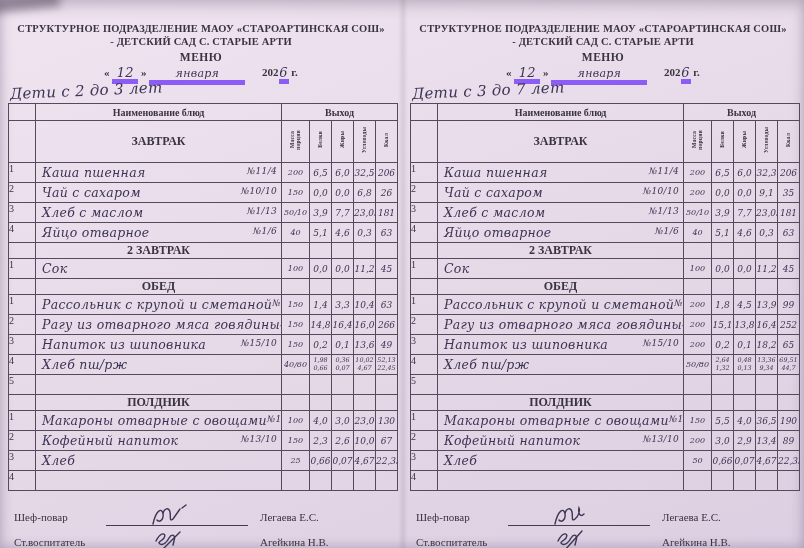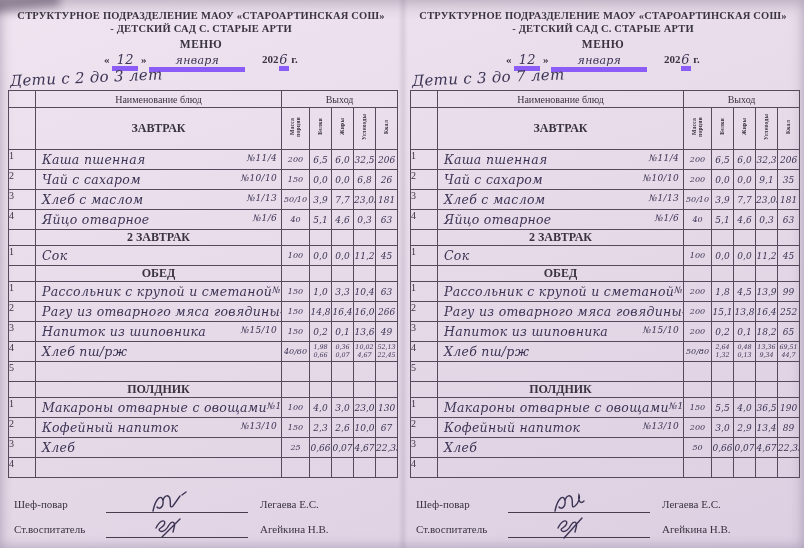--- a/index.html
+++ b/index.html
@@ -10,40 +10,40 @@
     color:#3a3340;
   }
   
   .vignette{position:absolute;inset:0;pointer-events:none;
     box-shadow:inset 0 6px 14px rgba(90,75,100,.28), inset 0 -4px 10px rgba(90,80,120,.18);}
   .corner-shadow{position:absolute;top:-6px;left:-10px;width:70px;height:16px;
     background:rgba(90,76,98,.55);filter:blur(4px);transform:rotate(-6deg);}
   .crease{position:absolute;left:398px;top:0;width:10px;height:548px;
     background:linear-gradient(90deg,rgba(120,100,130,0),rgba(120,100,130,.16),rgba(120,100,130,0));}
 
-  .page{position:absolute;top:0;width:402px;height:388px;}
+  .page{position:absolute;top:13px;width:402px;height:388px;}
   #page-left{left:0;}
   #page-right{left:402px;}
 
   .org{font-weight:bold;font-size:10.5px;text-align:center;line-height:13px;letter-spacing:.2px;}
   .org1{margin-top:9px;}
   .doc-title{font-weight:bold;font-size:11.5px;text-align:center;margin-top:3px;letter-spacing:.5px;}
   .date-line{text-align:center;font-size:11px;font-weight:bold;margin-top:3px;height:17px;}
   .pr{font-weight:bold;}
   .hw{font-family:"DejaVu Serif",serif;font-style:italic;font-weight:normal;color:#3b3454;letter-spacing:.3px;}
   .u{border-bottom:5px solid #8b5cf6;display:inline-block;line-height:12px;}
   .date-day{min-width:26px;text-align:center;font-size:13px;transform:translateY(1px);}
   .date-month{min-width:96px;text-align:center;font-size:11px;margin-right:14px;transform:translateY(1px);}
   .date-year-digit{min-width:10px;text-align:center;font-size:13px;transform:translateY(1px);}
   .age-group{font-size:15px;margin:2px 0 0 10px;transform:rotate(-2.5deg);transform-origin:left;height:18px;}
 
   table.menu-table{border-collapse:collapse;table-layout:fixed;margin-left:8px;width:389px;}
   table.menu-table td{border:1px solid #55495c;padding:0;overflow:hidden;}
   tr.h1{height:17px;}
-  tr.h1 td{font-weight:normal;font-size:10px;text-align:center;}
+  tr.h1 td{font-weight:bold;font-size:10px;text-align:center;}
   tr.h2{height:42px;}
   td.sec-title,tr.h2 td.st{font-weight:bold;font-size:12px;text-align:center;vertical-align:middle;}
   td.vl{text-align:center;vertical-align:middle;}
   .vt{writing-mode:vertical-rl;transform:rotate(180deg);font-weight:bold;
       font-size:5.6px;line-height:1.15;white-space:pre-line;letter-spacing:.2px;display:inline-block;}
   tr.row{height:20px;}
   tr.sec{height:14px;}
   td.n{font-size:10px;vertical-align:top;padding:1px 0 0 4px;}
   td.d{vertical-align:middle;margin-top:14px;}
   .dcell{display:flex;justify-content:space-between;align-items:center;padding:0 4px 0 6px;}
@@ -201,21 +201,21 @@
         </tr>
         <tr class="row">
           <td class="n">1</td>
           <td class="d">
             <div class="dcell">
               <span class="hw dish">Рассольник с крупой и сметаной</span>
               <span class="hw ref">№11/2</span>
             </div>
           </td>
           <td class="v m">150</td>
-          <td class="v">1,0</td>
+          <td class="v">1,4</td>
           <td class="v">3,3</td>
           <td class="v">10,4</td>
           <td class="v">63</td>
         </tr>
         <tr class="row">
           <td class="n">2</td>
           <td class="d">
             <div class="dcell">
               <span class="hw dish">Рагу из отварного мяса говядины</span>
               <span class="hw ref">№6/8</span>

